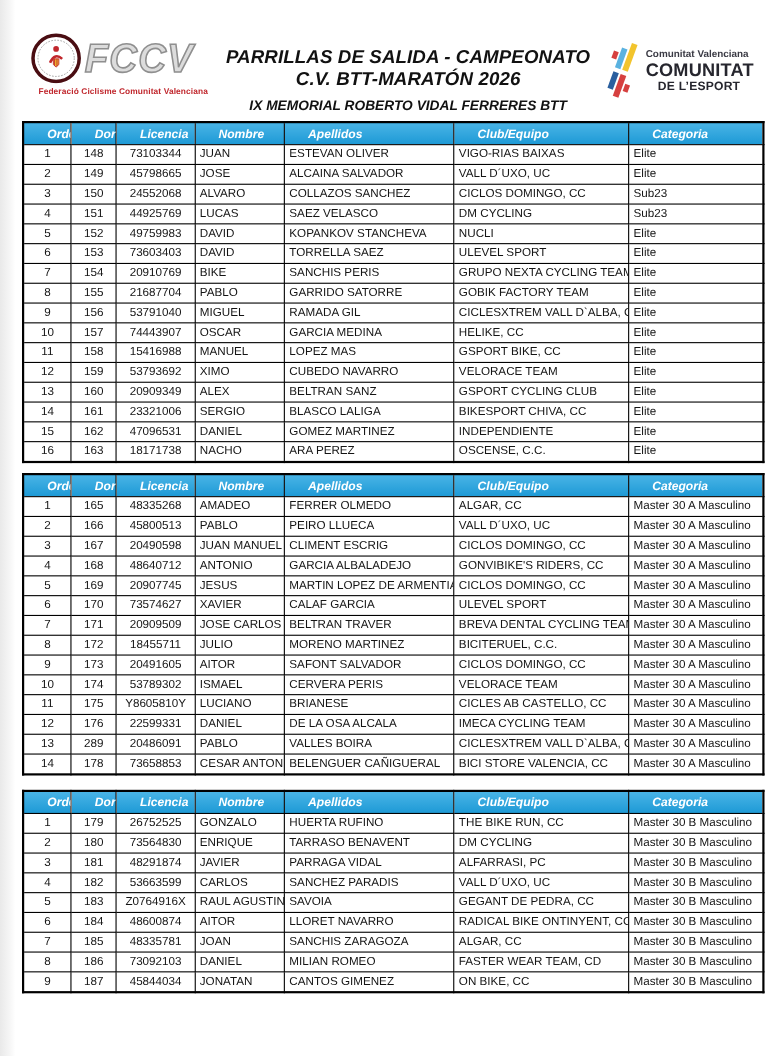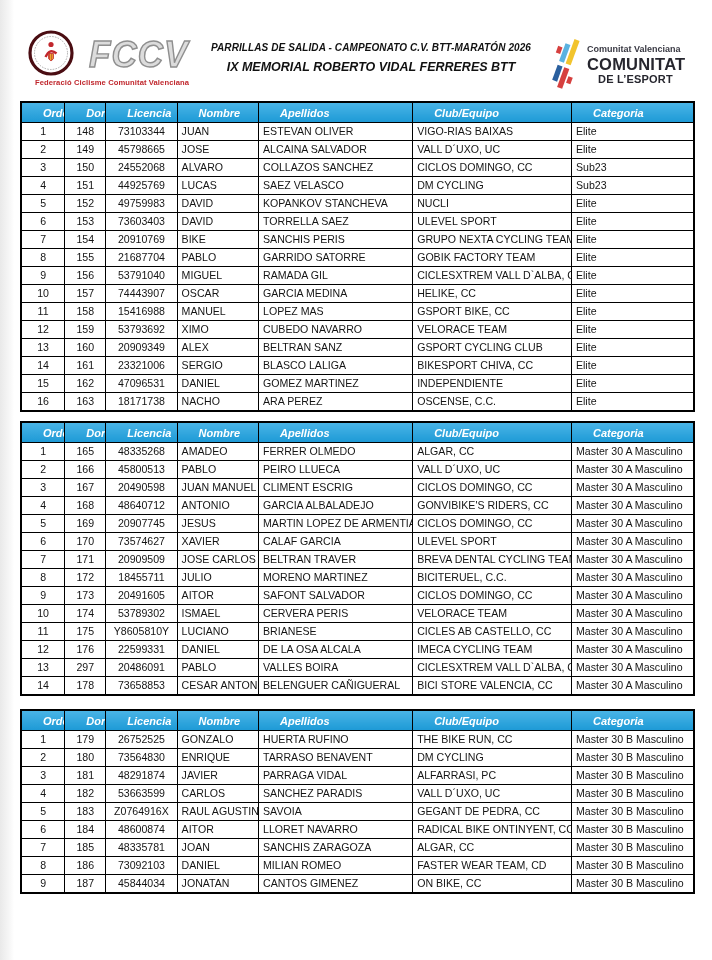--- a/index.html
+++ b/index.html
@@ -8,32 +8,32 @@
     background:linear-gradient(90deg,#e9e9e9 0,#f6f6f6 9px,#ffffff 14px);
     font-family:"Liberation Sans",sans-serif;
     color:#111;
     overflow:hidden;
   }
   .page{padding:30px 16px 0 20px;}
 
   
   .doc-header{display:flex;align-items:flex-start;}
   .fccv{width:168px;flex:none;padding-left:8px;}
-  .fccv-top{display:flex;align-items:center;gap:15px;}
+  .fccv-top{display:flex;align-items:center;gap:3px;}
   .fccv-acronym{
     font-size:35px;font-weight:bold;font-style:italic;letter-spacing:1px;
     color:#dcdcdc;-webkit-text-stroke:1.4px #8f8f8f;
     line-height:1;transform:scaleY(1.05);
   }
   .fccv-caption{
     margin-top:2px;font-size:7.6px;font-weight:bold;color:#c0272d;
     white-space:nowrap;letter-spacing:.1px;text-align:center;
   }
   .titles{flex:1;text-align:center;padding-top:12px;}
-  .title1{font-size:10px;font-weight:bold;font-style:italic;letter-spacing:.1px;}
+  .title1{font-size:17px;font-weight:bold;font-style:italic;letter-spacing:.1px;}
   .title2{font-size:12.5px;font-weight:bold;font-style:italic;margin-top:7px;}
   .esport{width:150px;flex:none;display:flex;gap:5px;align-items:center;padding-top:6px;}
   .esport-text{line-height:1.05;}
   .esport-l1{font-size:9px;font-weight:600;color:#3a3a44;margin-bottom:2px;}
   .esport-l2{font-size:16.5px;font-weight:800;color:#26262e;letter-spacing:.2px;}
   .esport-l3{font-size:11px;font-weight:800;color:#26262e;letter-spacing:.2px;margin-left:11px;}
 
   
   table.grid{
     border-collapse:collapse;table-layout:fixed;
@@ -403,21 +403,21 @@
           <td>12</td>
           <td>176</td>
           <td>22599331</td>
           <td>DANIEL</td>
           <td>DE LA OSA ALCALA</td>
           <td>IMECA CYCLING TEAM</td>
           <td>Master 30 A Masculino</td>
         </tr>
         <tr>
           <td>13</td>
-          <td>297</td>
+          <td>289</td>
           <td>20486091</td>
           <td>PABLO</td>
           <td>VALLES BOIRA</td>
           <td>CICLESXTREM VALL D`ALBA, CC</td>
           <td>Master 30 A Masculino</td>
         </tr>
         <tr>
           <td>14</td>
           <td>178</td>
           <td>73658853</td>

